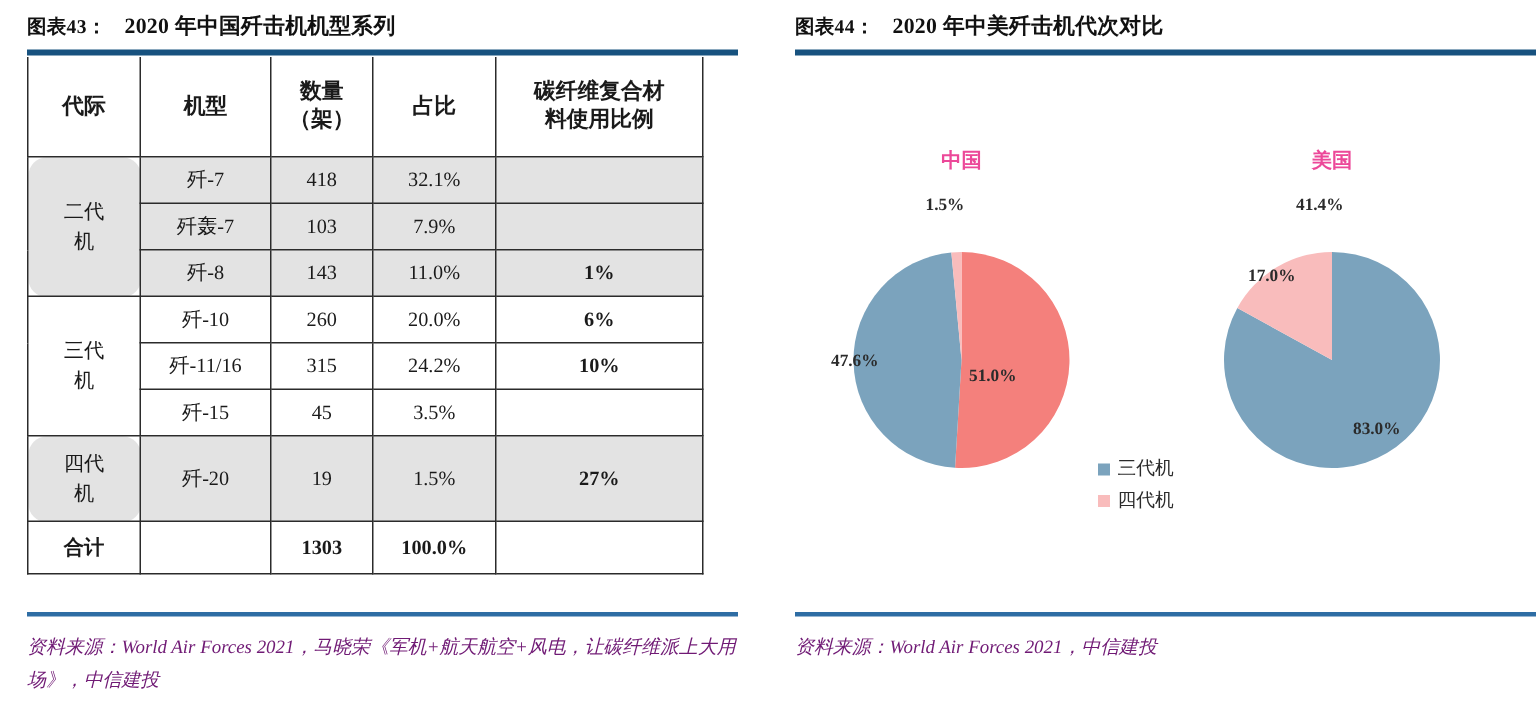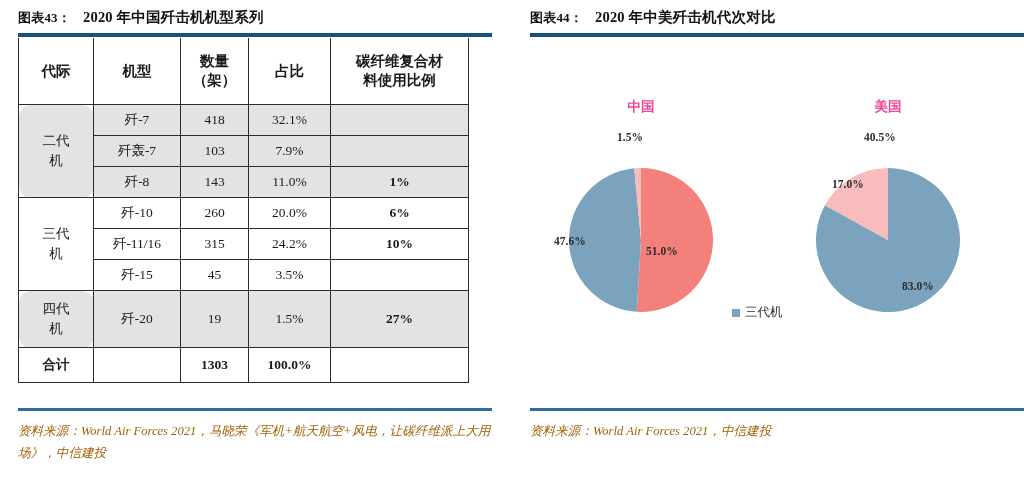--- a/index.html
+++ b/index.html
@@ -58,21 +58,21 @@
 
   
   .source {
     position: absolute;
     left: 18px;
     top: 420px;
     width: 478px;
     font-style: italic;
     font-size: 12.6px;
     line-height: 1.75;
-    color: #a16207;
+    color: #701a75;
   }
 
   
   .tbl-wrap {
     position: absolute;
     left: 18px;
     top: 38px;
     width: 450px;
   }
   table.aircraft {
@@ -296,27 +296,31 @@
       </svg>
     <div class="slice-label" id="lbl-cn-0" style="left:134px; top:205px;">51.0%</div>
     <div class="slice-label" id="lbl-cn-1" style="left:42px; top:195px;">47.6%</div>
     <div class="slice-label" id="lbl-cn-2" style="left:105px; top:91px;">1.5%</div>
 
     <div class="pie-title" style="left:316px; top:58px;">美国</div>
     <svg class="pie-svg" id="pie-usa" width="160" height="160" viewBox="0 0 160 160" style="left:296px; top:120px;">
         <path d="M 80 80 L 80 8 A 72 72 0 1 1 16.905919036841816 45.31373546467652 Z" fill="#7ba3bd"></path>
         <path d="M 80 80 L 16.905919036841816 45.31373546467652 A 72 72 0 0 1 79.99999999999999 8 Z" fill="#f9bcbc"></path>
       </svg>
-    <div class="slice-label" id="lbl-us-0" style="left:352px; top:91px;">40.5%</div>
+    <div class="slice-label" id="lbl-us-0" style="left:352px; top:91px;">41.4%</div>
     <div class="slice-label" id="lbl-us-1" style="left:390px; top:240px;">83.0%</div>
     <div class="slice-label" id="lbl-us-2" style="left:320px; top:138px;">17.0%</div>
 
     <div class="legend">
       <div class="legend-row">
         <span class="legend-swatch" id="sw1" style="background: rgb(123, 163, 189);"></span>
         <span>三代机</span>
       </div>
+      <div class="legend-row">
+        <span class="legend-swatch" id="sw2" style="background: rgb(249, 188, 188);"></span>
+        <span>四代机</span>
+      </div>
     </div>
   </div>
 
   <div class="rule-bottom"></div>
   <div class="source">资料来源：World Air Forces 2021，中信建投</div>
 </div>
 
 </body></html>

